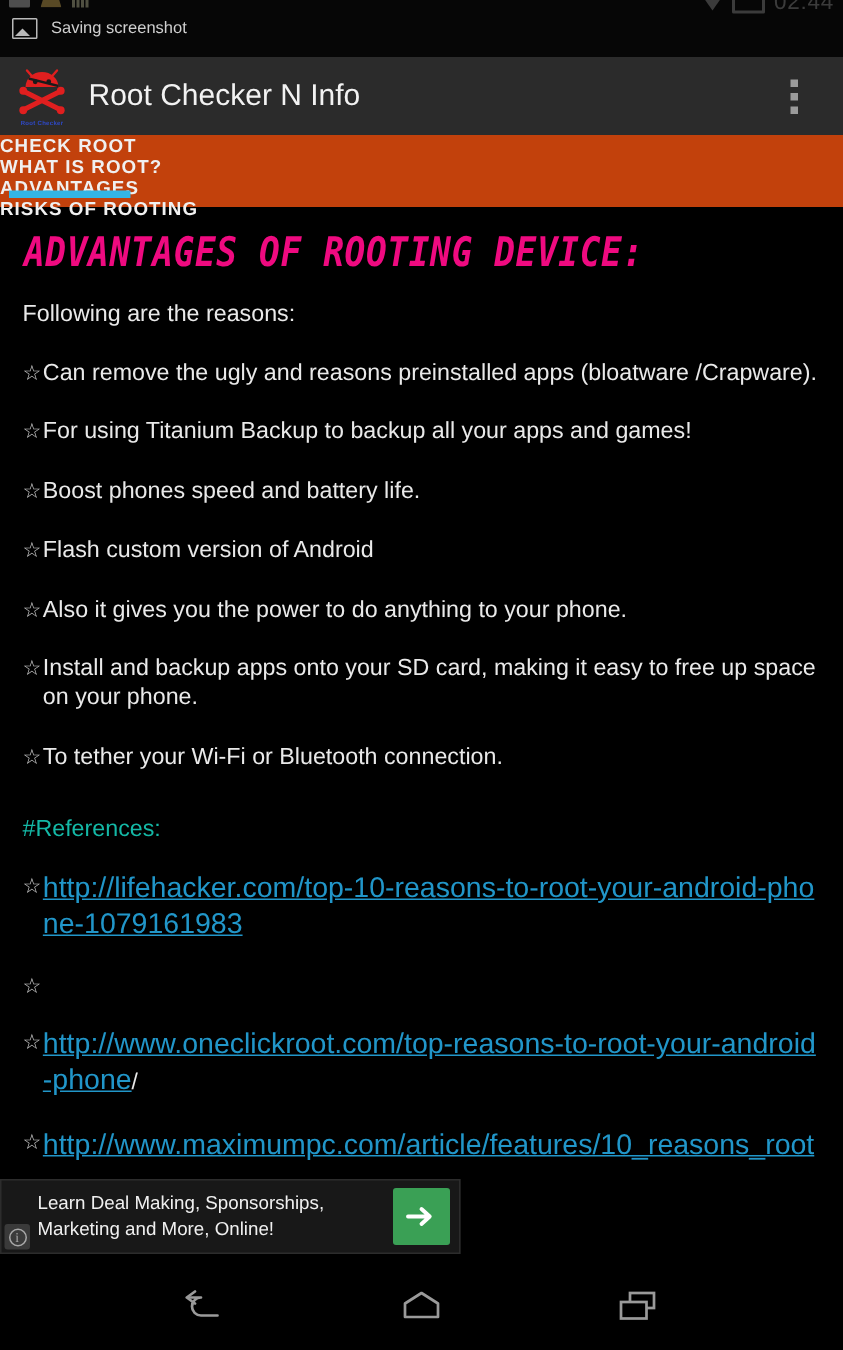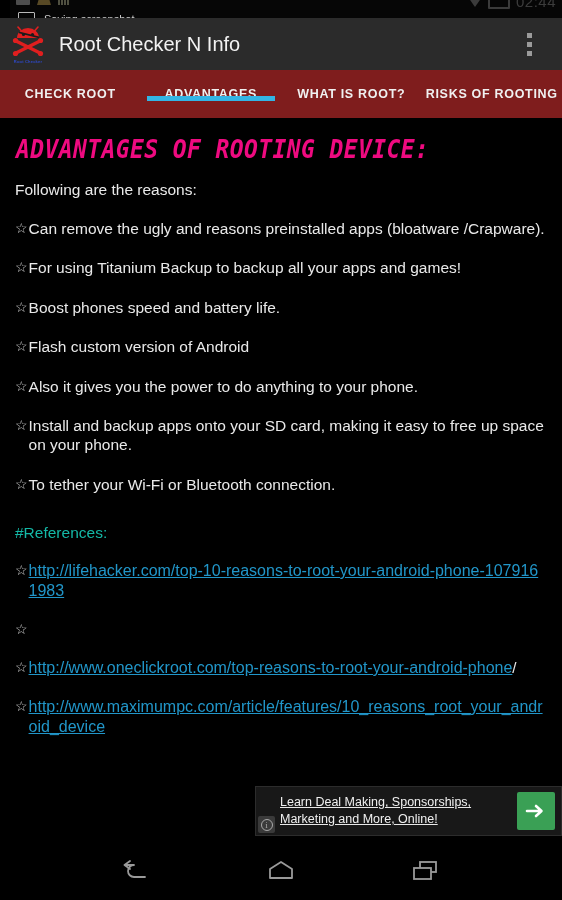--- a/index.html
+++ b/index.html
@@ -12,24 +12,23 @@
     height: 900px;
     overflow: hidden;
     font-family: "Liberation Sans", sans-serif;
     color: #e8e8e8;
     position: relative;
   }
 
   
   .statusbar {
     position: relative;
-    height: 18px;
+    height: 38px;
     background: #060606;
     overflow: hidden;
-    margin-left: 10px;
   }
   .statusbar-icons {
     position: absolute;
     left: 6px;
     top: -6px;
     display: flex;
     gap: 7px;
     align-items: flex-end;
     opacity: .55;
   }
@@ -165,24 +164,25 @@
   }
   .overflow span {
     width: 5px;
     height: 5px;
     background: #9b9b9b;
   }
 
   
   .tabbar {
     height: 48px;
-    background: #7f1d1d;
-    display: flex;
-    align-items: center;
-    position: relative;
+    background: #c2410c;
+    display: flex;
+    align-items: flex-start;
+    position: relative;
+    flex-direction: column;
   }
   .tab {
     flex: 1;
     display: flex;
     align-items: center;
     justify-content: center;
     position: relative;
     box-sizing: border-box;
   }
   .tab + .tab::before {
@@ -266,37 +266,36 @@
   .link-row .star {
     flex: none;
     color: #cfcfcf;
     font-size: 14px;
     line-height: 1.35;
     margin-right: 1px;
   }
   .link {
     color: #2196c9;
     text-decoration: underline;
-    font-size: 16px;
+    font-size: 19px;
     word-break: break-all;
     cursor: pointer;
   }
   .link-tail {
     color: #e9e9e9;
     font-size: 15.2px;
   }
 
   
   .ad-wrap {
     position: absolute;
     left: 0; right: 0;
     bottom: 64px;
     display: flex;
-    justify-content: flex-end;
-    text-decoration: underline;
+    justify-content: flex-start;
   }
   .ad {
     width: 307px;
     height: 50px;
     background: #181818;
     border: 1px solid #2c2c2c;
     display: flex;
     align-items: center;
     position: relative;
     box-sizing: border-box;
@@ -417,26 +416,26 @@
     <span></span>
     <span></span>
     <span></span>
   </div>
 </div>
 
 <div class="tabbar">
   <div class="tab">
     <span class="tab-label">CHECK ROOT</span>
   </div>
+  <div class="tab">
+    <span class="tab-label">WHAT IS ROOT?</span>
+  </div>
   <div class="tab selected">
     <span class="tab-label">ADVANTAGES</span>
     <span class="tab-underline"></span>
-  </div>
-  <div class="tab">
-    <span class="tab-label">WHAT IS ROOT?</span>
   </div>
   <div class="tab">
     <span class="tab-label">RISKS OF ROOTING</span>
   </div>
 </div>
 
 <div class="content">
 
   <div class="page-heading">ADVANTAGES OF ROOTING DEVICE:</div>
 

